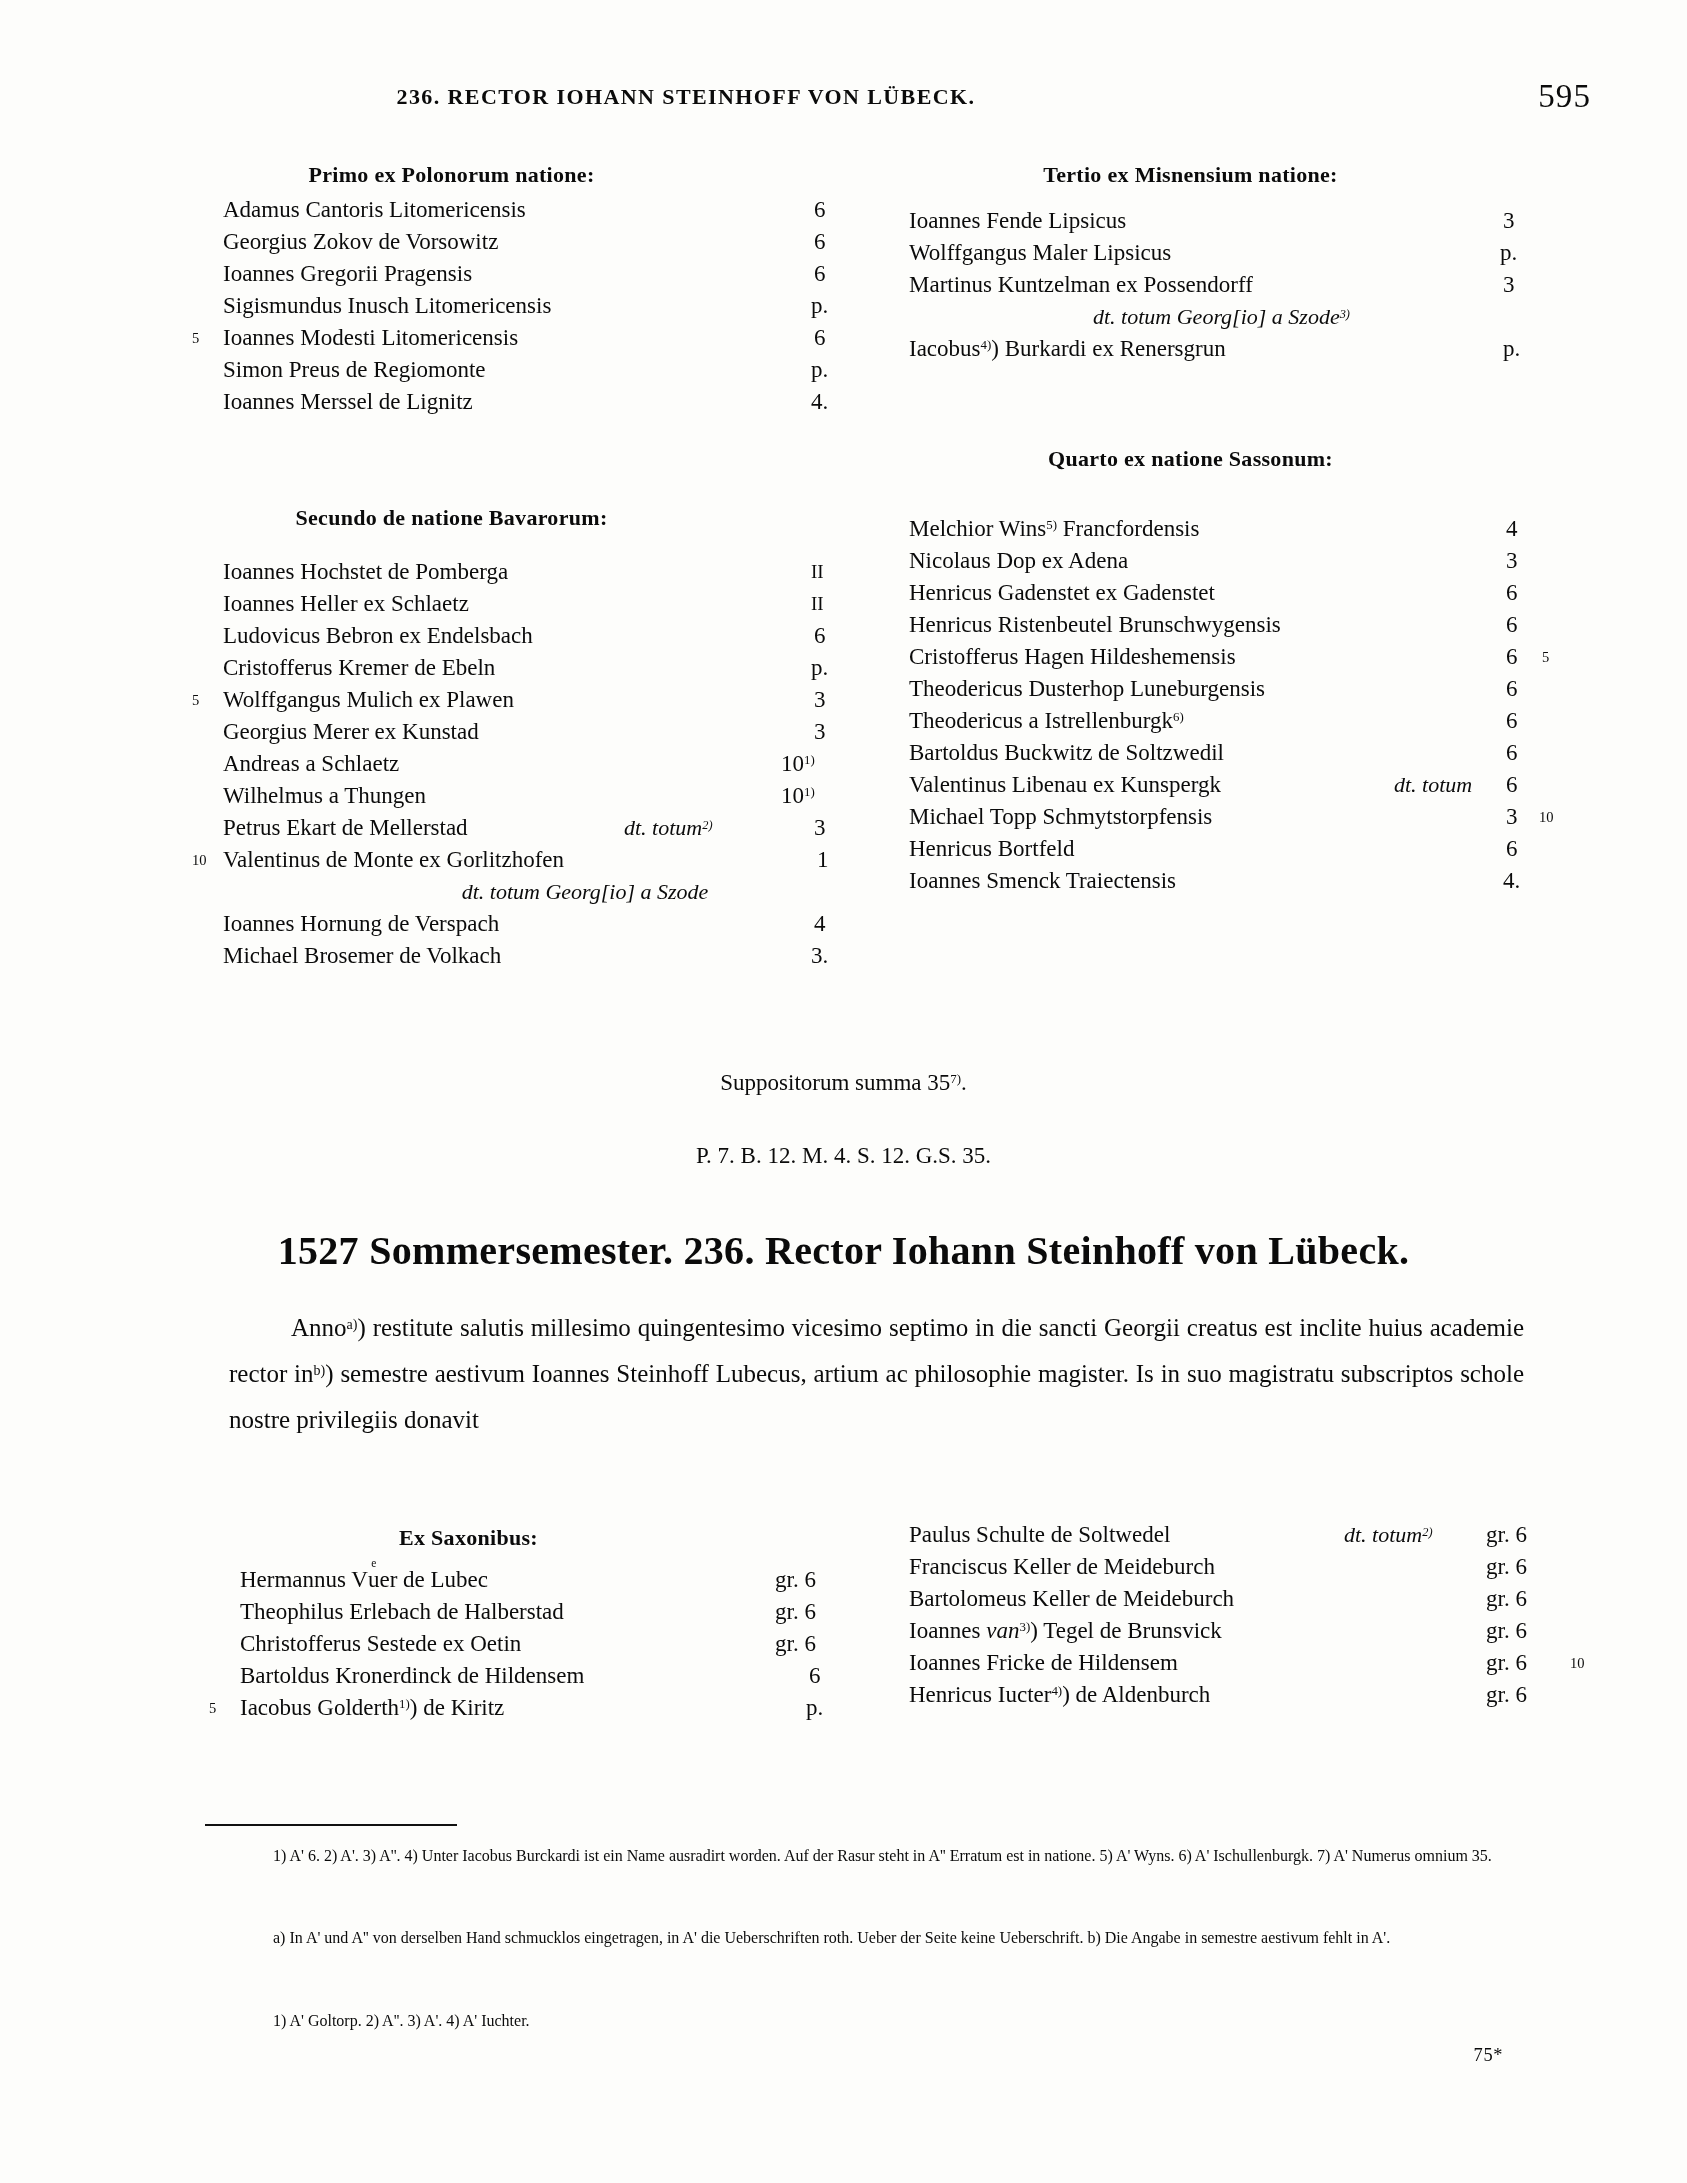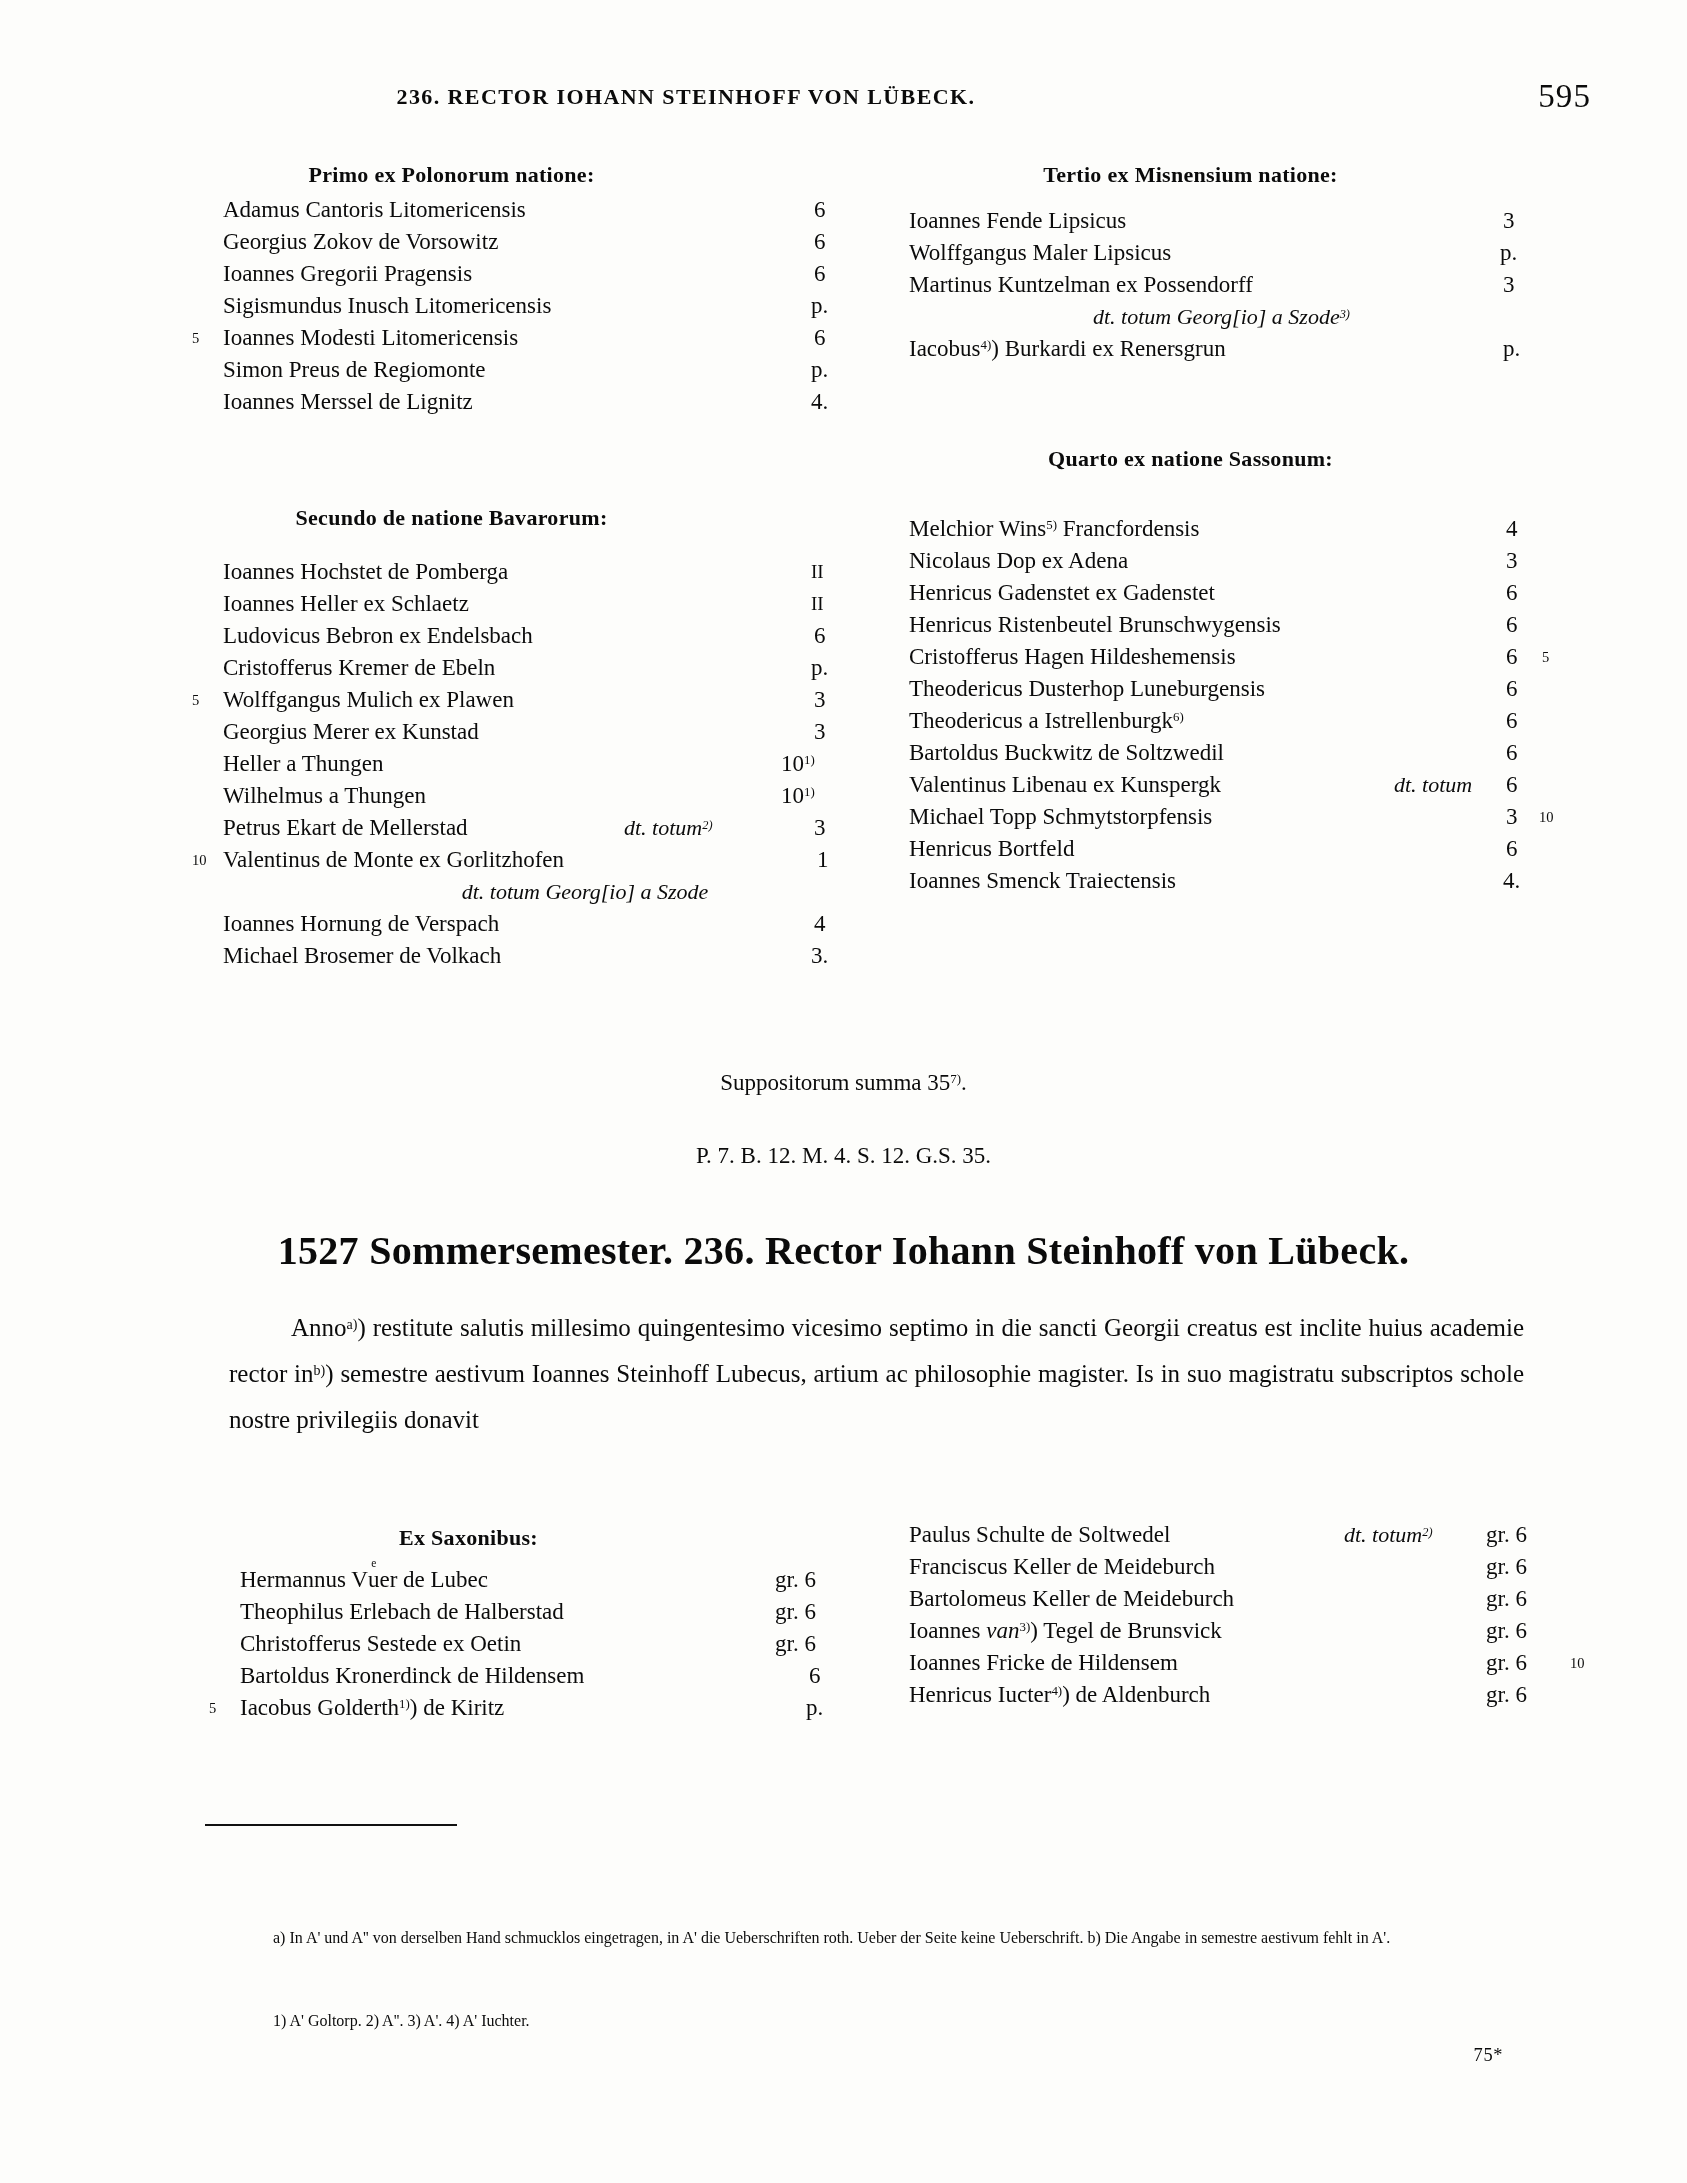--- a/index.html
+++ b/index.html
@@ -232,21 +232,21 @@
       <div class="row">
         <span class="lineno-left">5</span>
         <span class="name">Wolffgangus Mulich ex Plawen</span>
         <span class="val" style="left:591px;">3</span>
       </div>
       <div class="row">
         <span class="name">Georgius Merer ex Kunstad</span>
         <span class="val" style="left:591px;">3</span>
       </div>
       <div class="row">
-        <span class="name">Heller a Thungen</span>
+        <span class="name">Andreas a Schlaetz</span>
         <span class="val" style="left:558px;"><span>10</span><sup>1)</sup></span>
       </div>
       <div class="row">
         <span class="name">Wilhelmus a Thungen</span>
         <span class="val" style="left:558px;"><span>10</span><sup>1)</sup></span>
       </div>
       <div class="row">
         <span class="name">Petrus Ekart de Mellerstad</span>
         <span class="note" style="left:401px;"><span>dt. totum</span><sup>2)</sup></span>
         <span class="val" style="left:591px;">3</span>
@@ -422,20 +422,23 @@
       </div>
       <div class="row">
         <span class="name"><span>Henricus Iucter</span><sup>4)</sup><span>) de Aldenburch</span></span>
         <span class="val" style="left:577px;">gr. 6</span>
       </div>
     </div>
   </div>
 
   <div class="fnrule" style="top:1824px;"></div>
 
+  <div class="fnblock" style="left:217px; top:1840px; width:1288px;">
+    <span class="indent"></span><span>1) A' 6.   2) A'.   3) A''.   4) Unter Iacobus Burckardi ist ein Name ausradirt worden.  Auf der Rasur steht in A'' Erratum est in natione.   5) A' Wyns.   6) A' Ischullenburgk.   7) A' Numerus omnium 35.</span>
+  </div>
 
   <div class="fnblock" style="left:217px; top:1922px; width:1288px;">
     <span class="indent"></span><span>a) In A' und A'' von derselben Hand schmucklos eingetragen, in A' die Ueberschriften roth.  Ueber der Seite keine Ueberschrift.   b) Die Angabe in semestre aestivum fehlt in A'.</span>
   </div>
 
   <div class="fnblock" style="left:217px; top:2005px; width:1288px;">
     <span class="indent"></span><span>1) A' Goltorp.   2) A''.   3) A'.   4) A' Iuchter.</span>
   </div>
 
   <div class="signature" style="right:184px; top:2045px;">75*</div>

